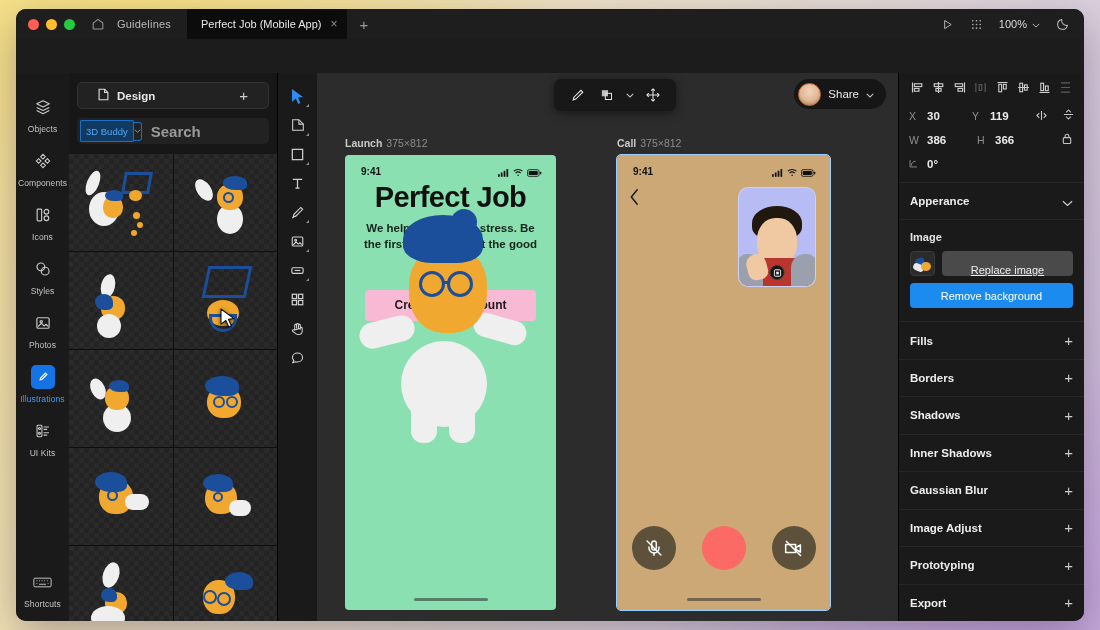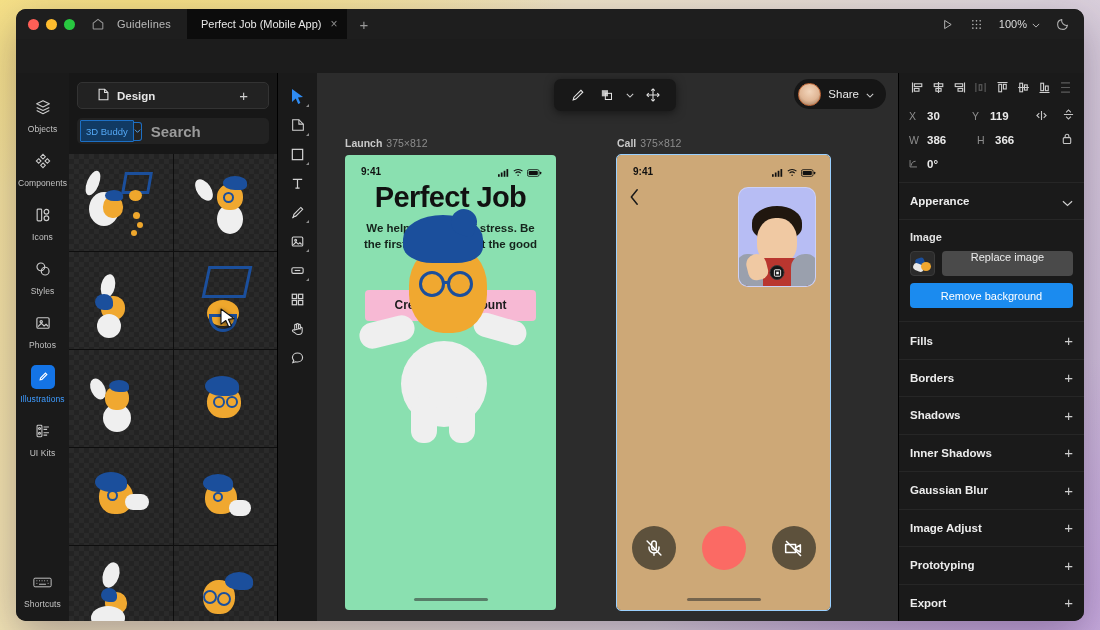--- a/index.html
+++ b/index.html
@@ -335,22 +335,22 @@
     flex: 0 0 25px;
   }
   .img-thumb .mini-b { position:absolute; left:5px; top:6px; width:9px; height:11px;
     background:#1b4f9c; border-radius:3px; transform: rotate(-18deg); }
   .img-thumb .mini-h { position:absolute; left:10px; top:10px; width:10px; height:9px;
     background:#f0a830; border-radius:50%; }
   .img-thumb .mini-w { position:absolute; left:2px; top:12px; width:11px; height:7px;
     background:#e9e9e9; border-radius:4px; transform: rotate(24deg); }
   .replace-btn {
     flex: 1; height: 25px; background: #4a4a4a; border-radius: 4px;
-    display: flex; align-items: flex-start; justify-content: center;
-    color: #ededed; font-size: 11px; cursor: pointer;
+    display: flex; align-items: flex-end; justify-content: center;
+    color: #ededed; font-size: 11px; cursor: pointer; text-decoration: underline;
   }
   .remove-btn {
     margin-top: 7px; height: 25px; background: #1b8bef; border-radius: 4px;
     display: flex; align-items: center; justify-content: center;
     color: #fff; font-size: 11px; cursor: pointer;
   }
 </style>
 </head>
 <body>
 

